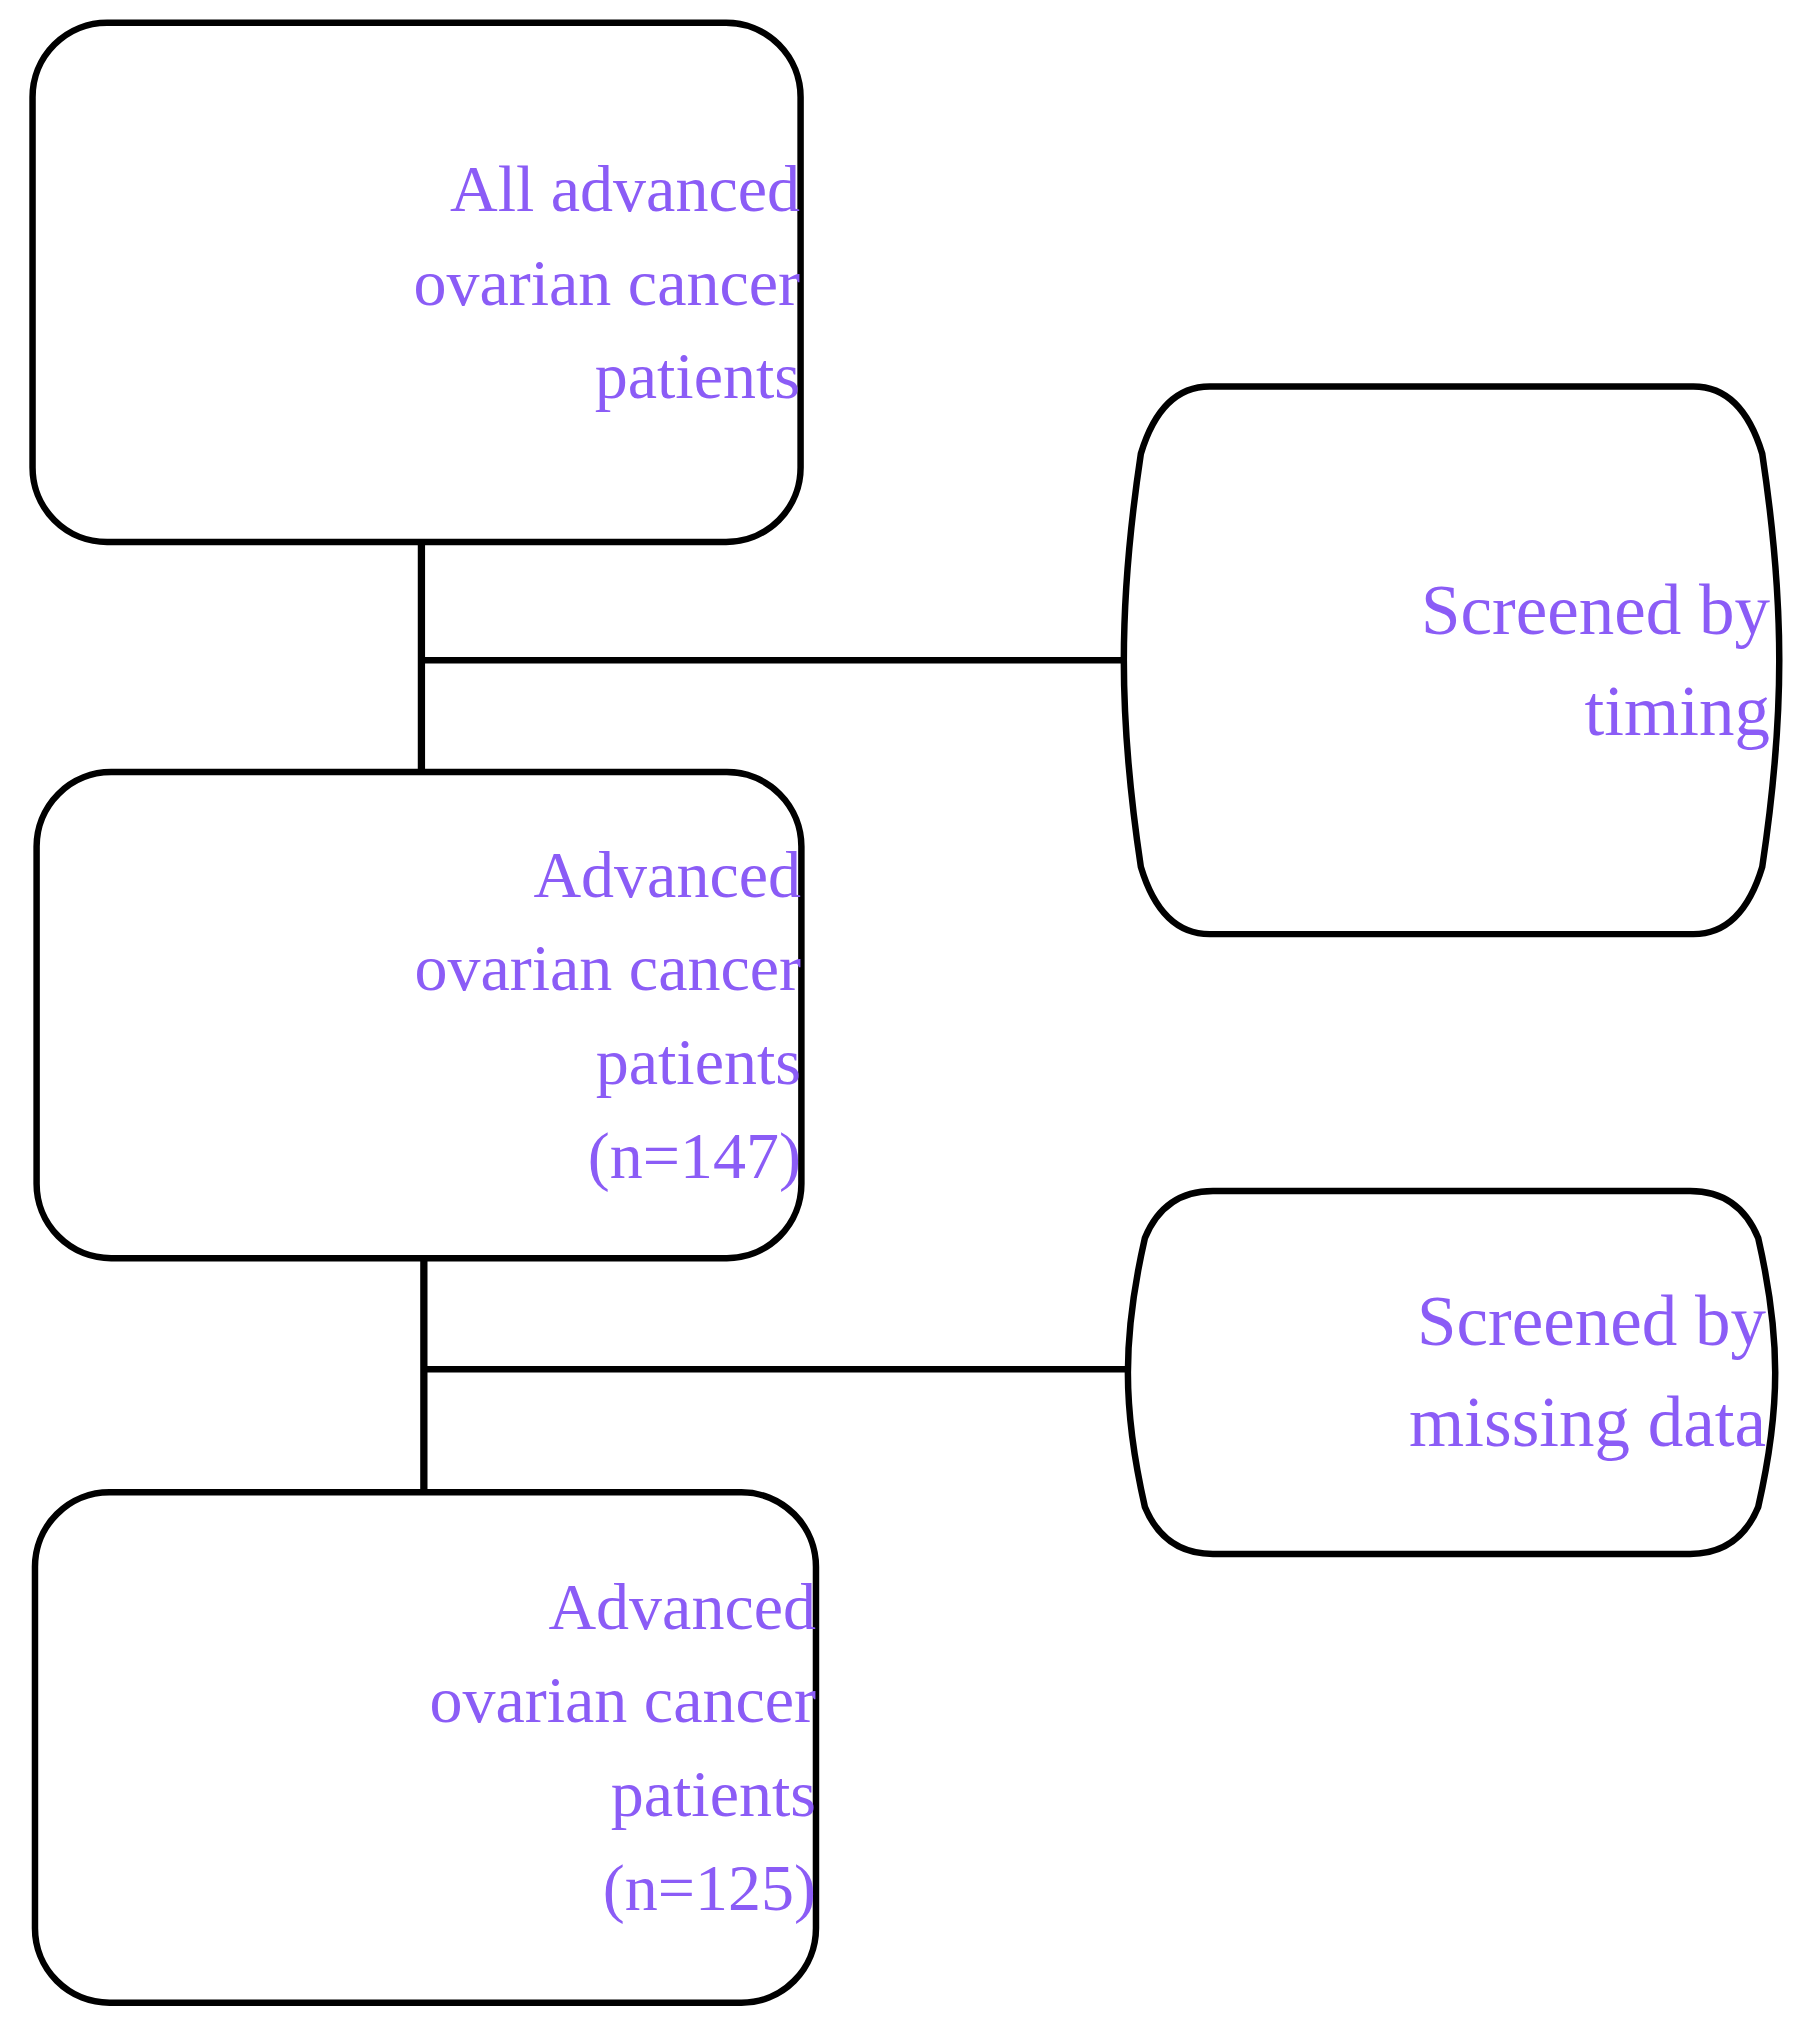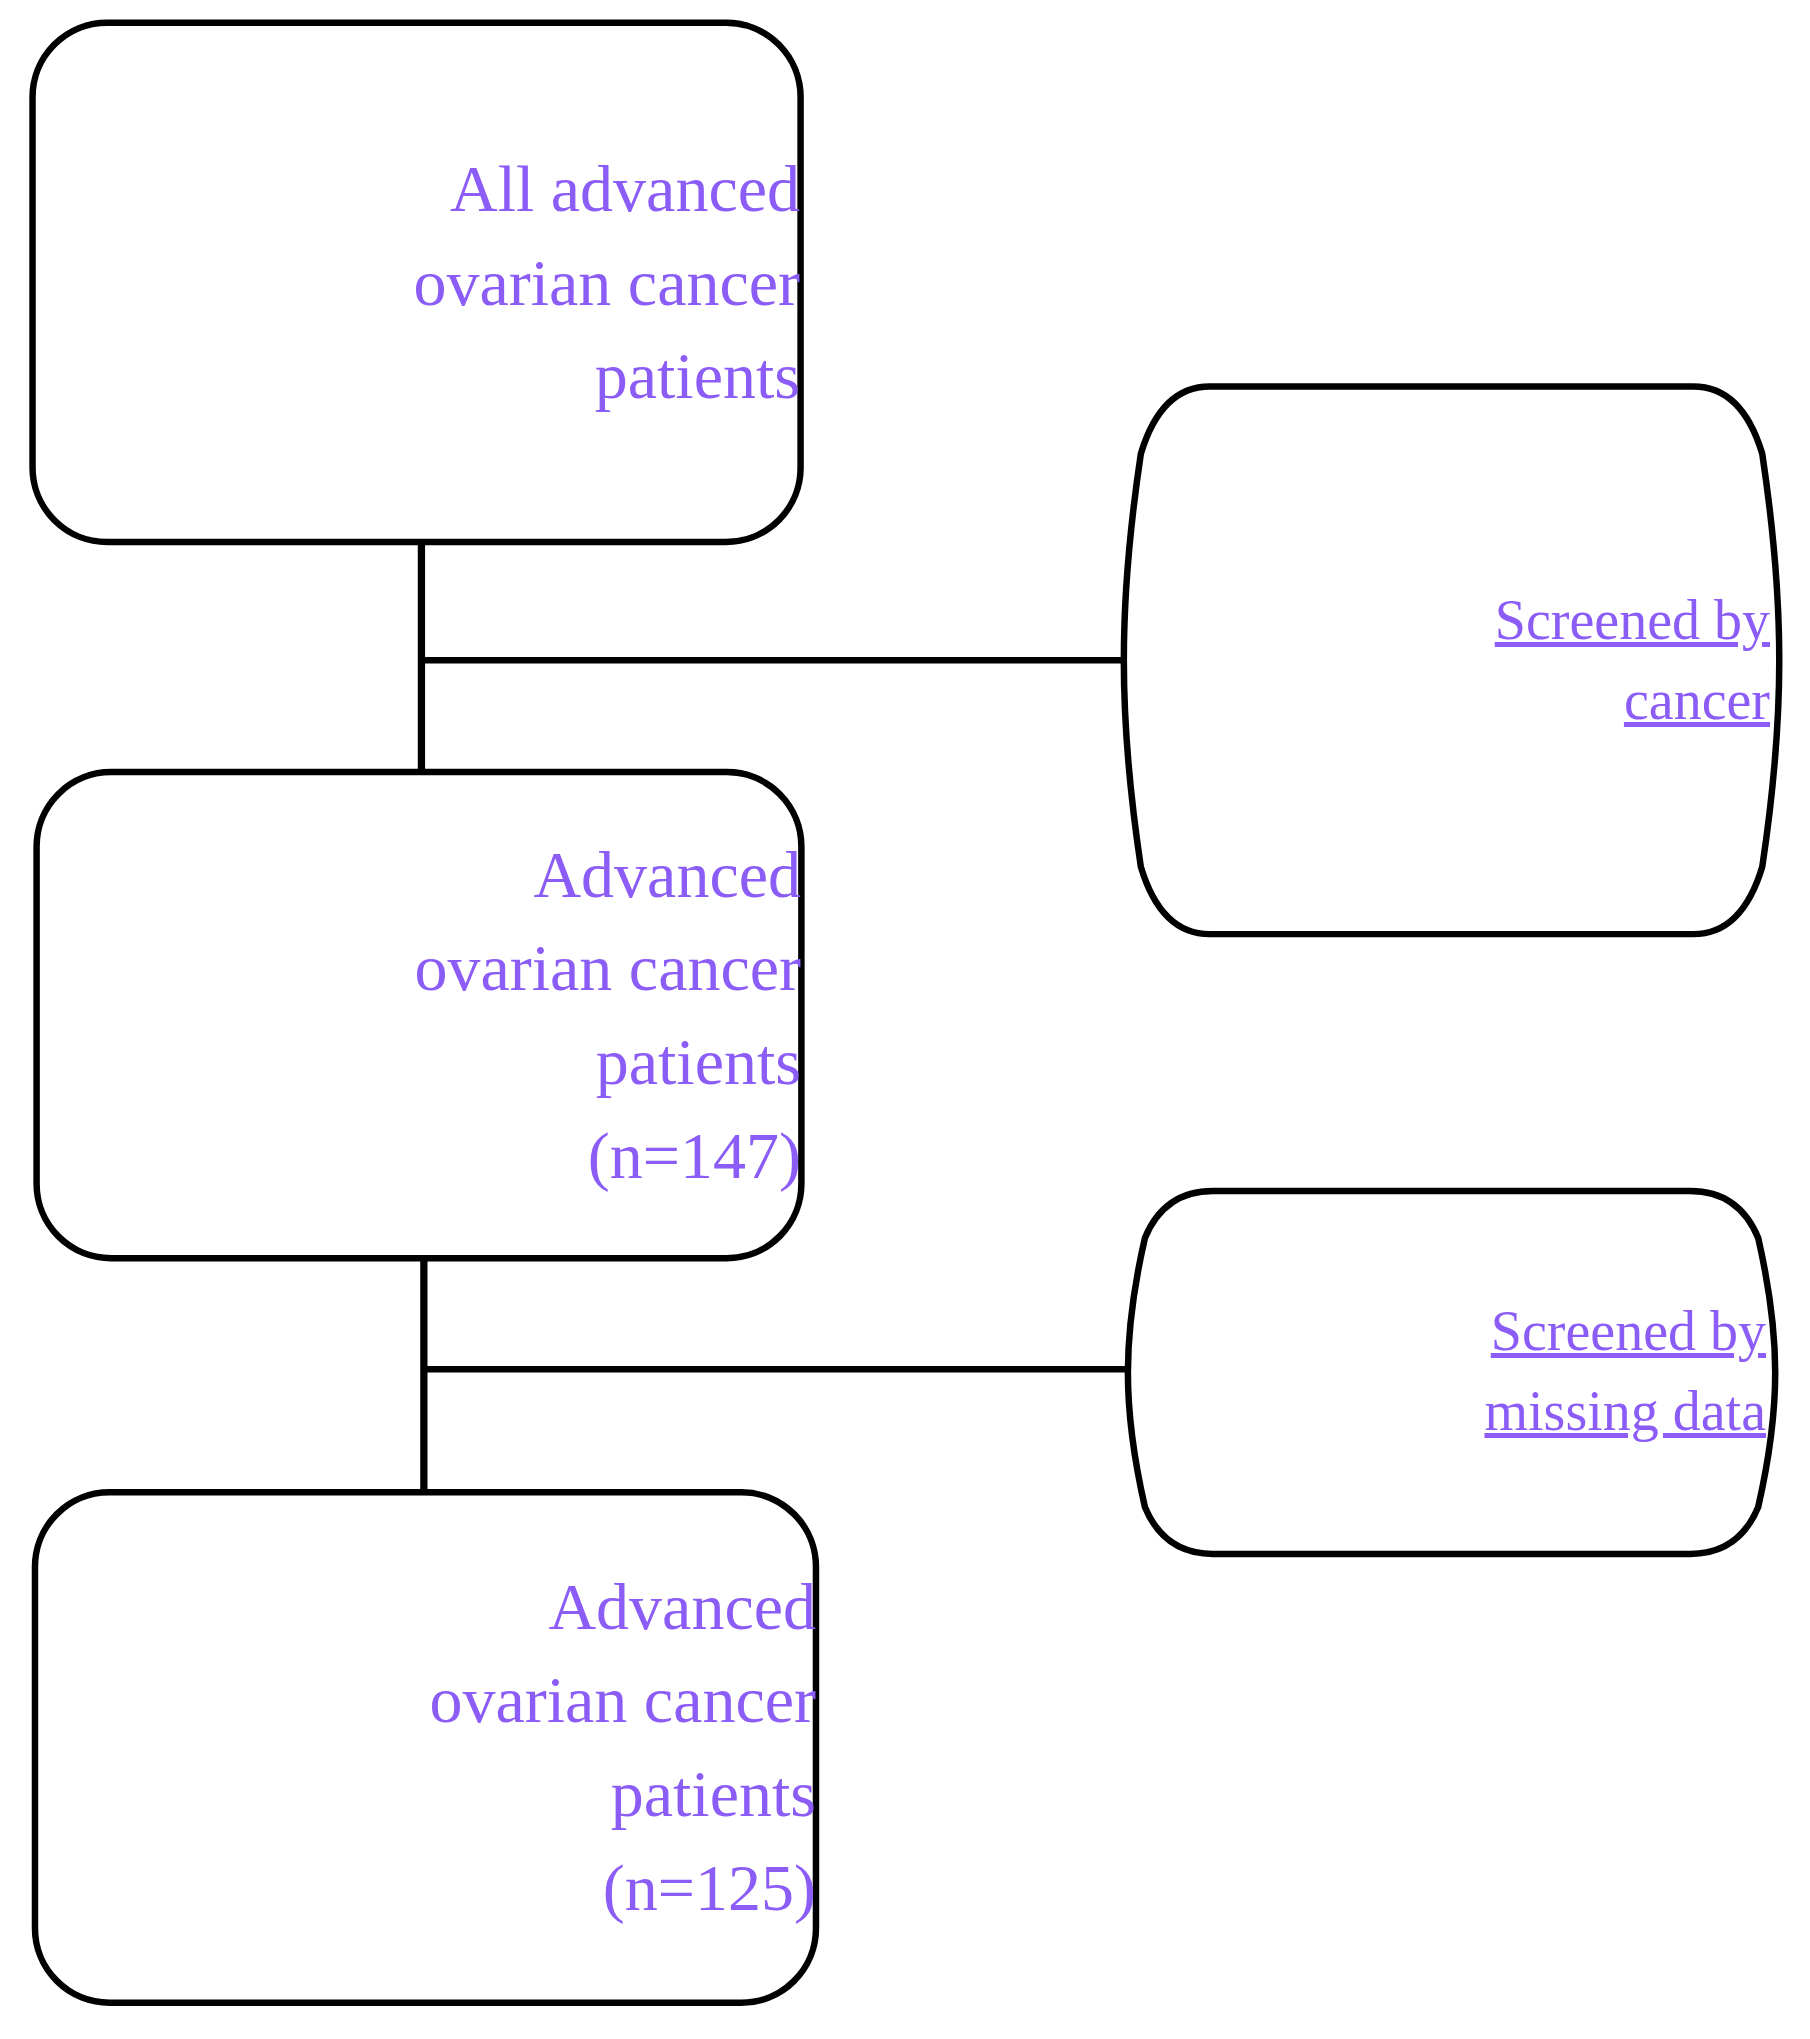--- a/index.html
+++ b/index.html
@@ -43,22 +43,21 @@
   .node-label .ln {
     display: block;
     white-space: nowrap;
   }
   
   .box-text {
     font-size: 66px;
   }
   
   .barrel-text {
-    font-size: 56px;
-    text-decoration: underline;
+    font-size: 71px;
   }
   #node-cohort-all  { left: 32px;  top: 23px;   width: 768px;  height: 519px; }
   #node-cohort-128  { left: 36px;  top: 772px;  width: 765px;  height: 486px; }
   #node-cohort-125  { left: 35px;  top: 1492px; width: 781px;  height: 510px; }
   #node-screen-surgery { left: 1130px; top: 385px;  width: 640px; height: 551px; }
   #node-screen-missing { left: 1134px; top: 1189px; width: 632px; height: 366px; }
 </style>
 </head>
 <body>
 
@@ -106,21 +105,21 @@
   </svg>
 
   <div class="node-label box-text" id="node-cohort-all">
     <span class="ln">All advanced</span>
     <span class="ln">ovarian cancer</span>
     <span class="ln">patients</span>
   </div>
 
   <div class="node-label barrel-text" id="node-screen-surgery">
     <span class="ln">Screened by</span>
-    <span class="ln">cancer</span>
+    <span class="ln">timing</span>
   </div>
 
   <div class="node-label box-text" id="node-cohort-128">
     <span class="ln">Advanced</span>
     <span class="ln">ovarian cancer</span>
     <span class="ln">patients</span>
     <span class="ln">(n=147)</span>
   </div>
 
   <div class="node-label barrel-text" id="node-screen-missing">

